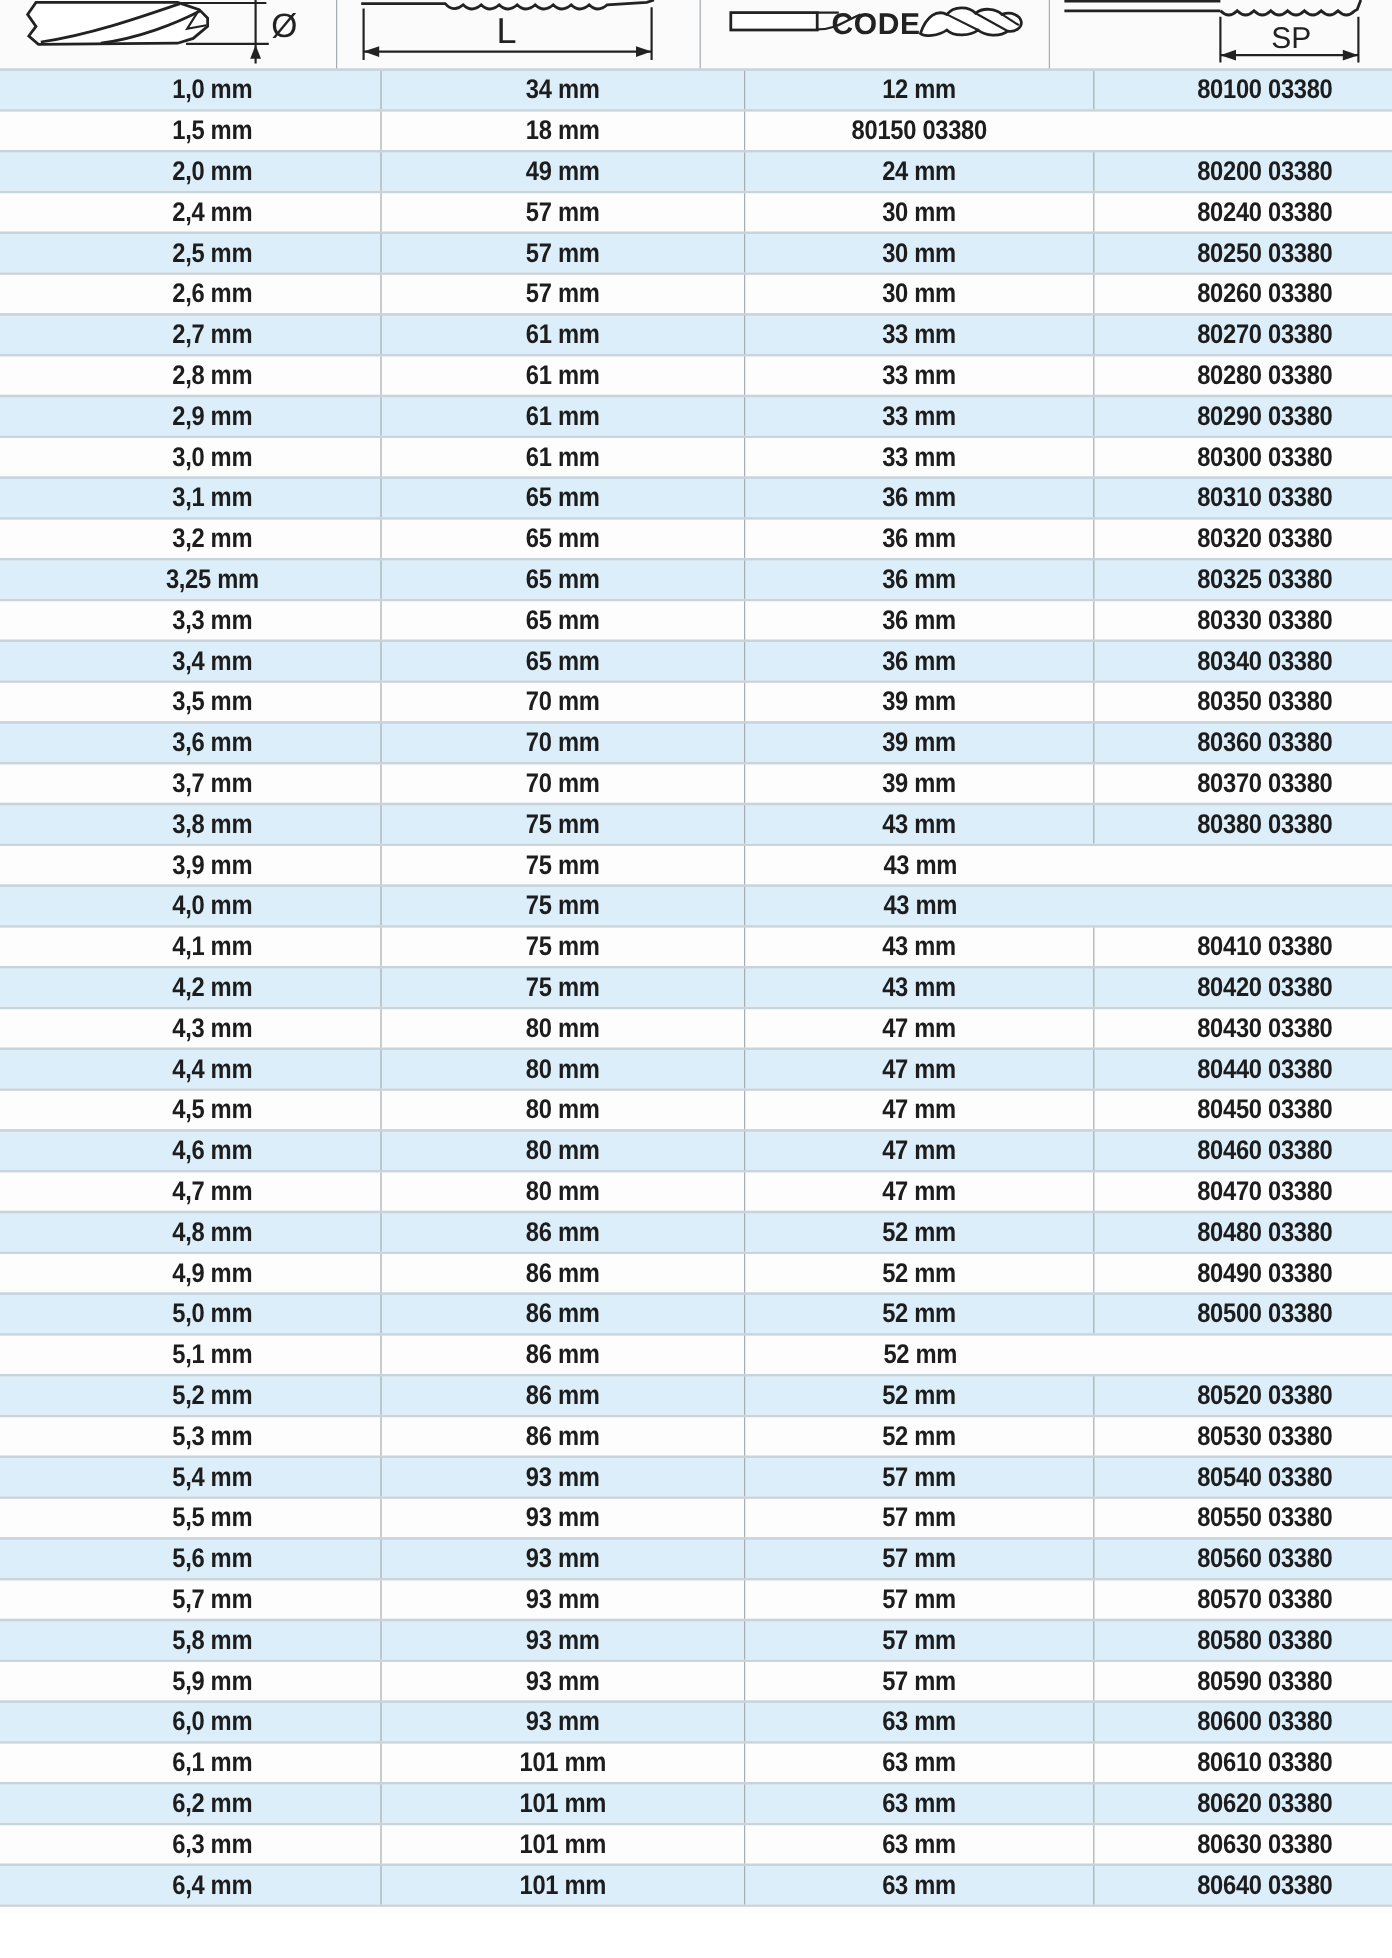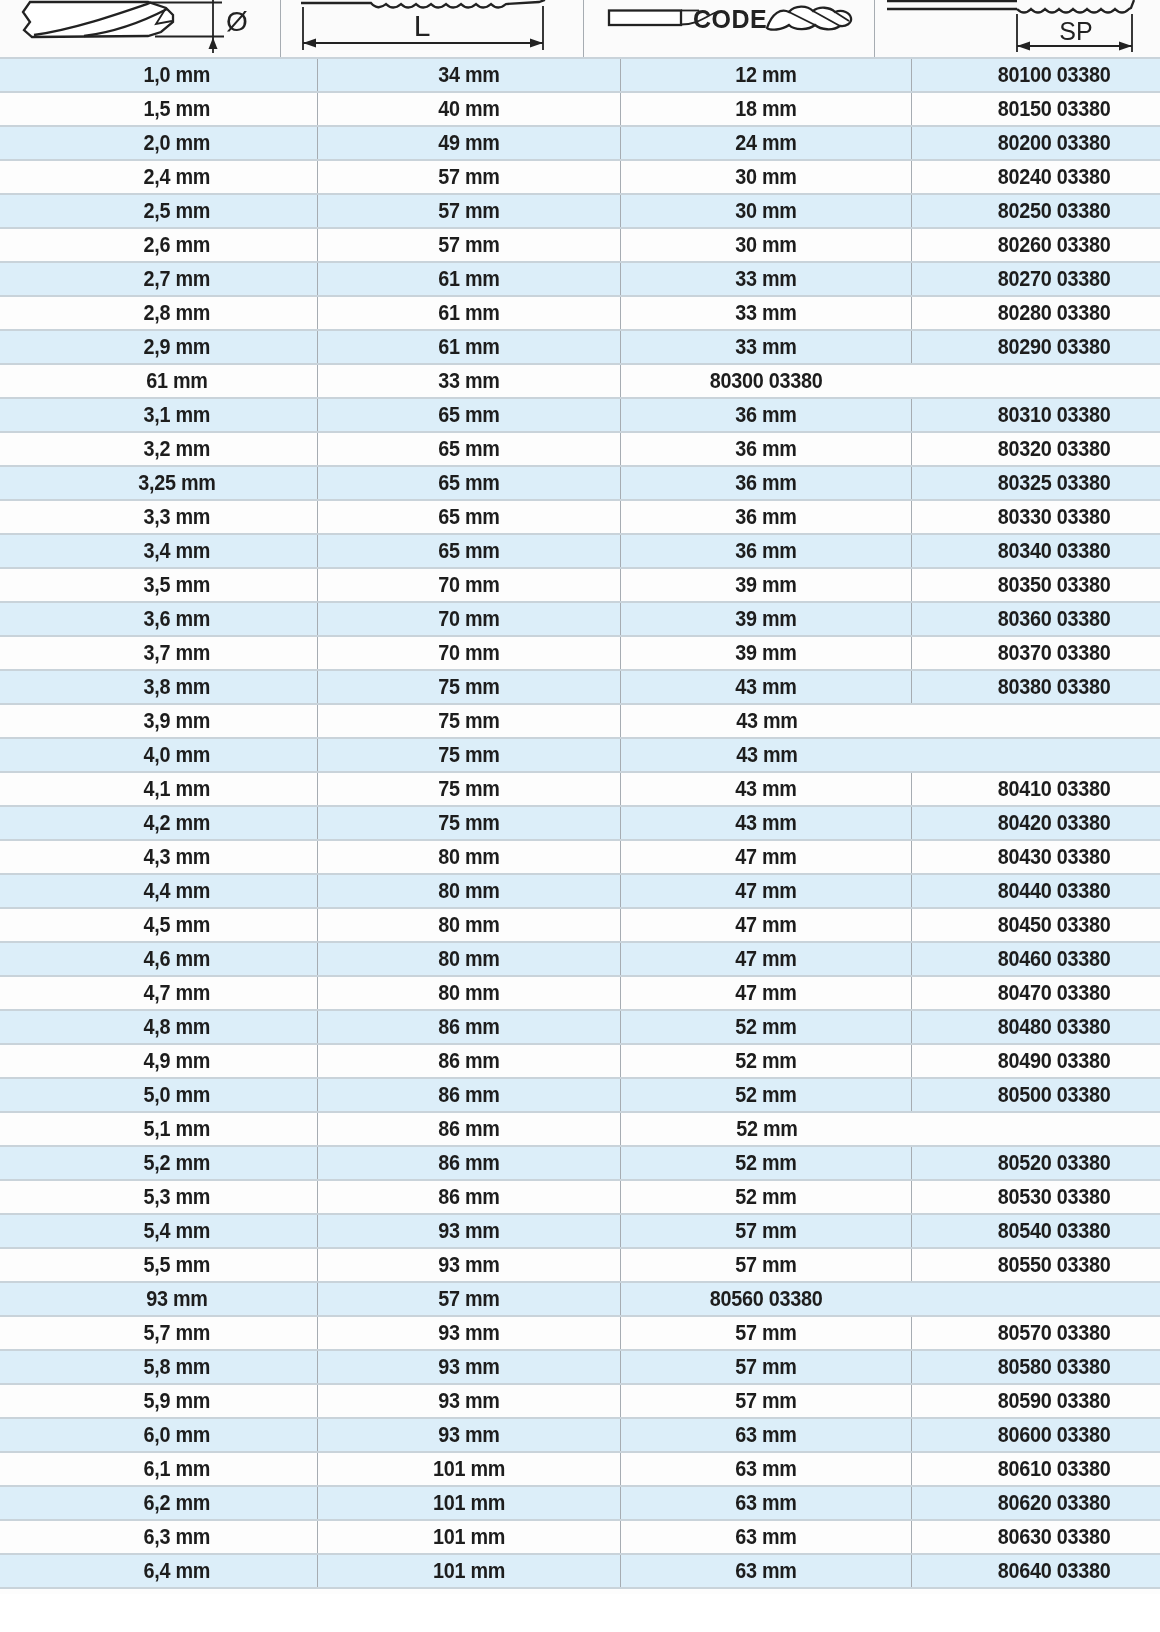--- a/index.html
+++ b/index.html
@@ -124,23 +124,20 @@
     </div>
     <div class="cell">
       <span>80100 03380</span>
     </div>
   </div>
       <div class="row base">
     <div class="cell">
       <span>1,5 mm</span>
     </div>
     <div class="cell">
-      <span>40 mm</span>
-    </div>
-    <div class="cell">
       <span>18 mm</span>
     </div>
     <div class="cell">
       <span>80150 03380</span>
     </div>
   </div>
       <div class="row alt">
     <div class="cell">
       <span>2,0 mm</span>
     </div>
@@ -233,20 +230,23 @@
     </div>
     <div class="cell">
       <span>33 mm</span>
     </div>
     <div class="cell">
       <span>80290 03380</span>
     </div>
   </div>
       <div class="row base">
     <div class="cell">
+      <span>3,0 mm</span>
+    </div>
+    <div class="cell">
       <span>61 mm</span>
     </div>
     <div class="cell">
       <span>33 mm</span>
     </div>
     <div class="cell">
       <span>80300 03380</span>
     </div>
   </div>
       <div class="row alt">
@@ -599,20 +599,23 @@
     </div>
     <div class="cell">
       <span>57 mm</span>
     </div>
     <div class="cell">
       <span>80550 03380</span>
     </div>
   </div>
       <div class="row alt">
     <div class="cell">
+      <span>5,6 mm</span>
+    </div>
+    <div class="cell">
       <span>93 mm</span>
     </div>
     <div class="cell">
       <span>57 mm</span>
     </div>
     <div class="cell">
       <span>80560 03380</span>
     </div>
   </div>
       <div class="row base">

